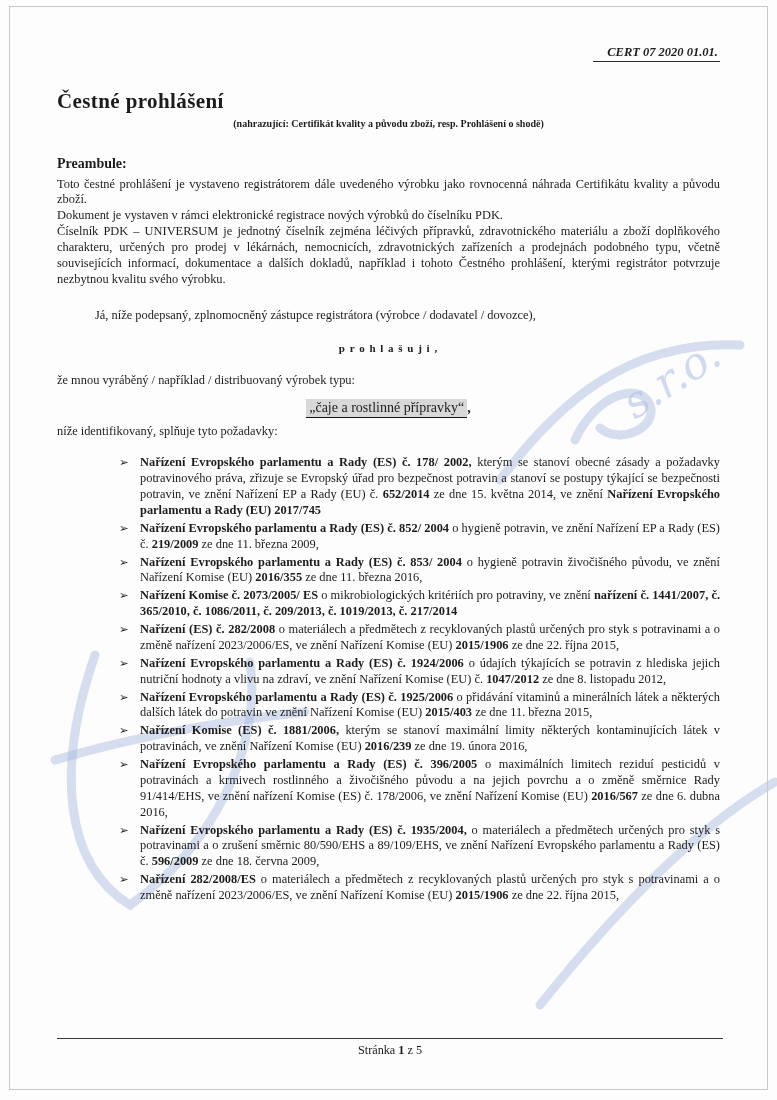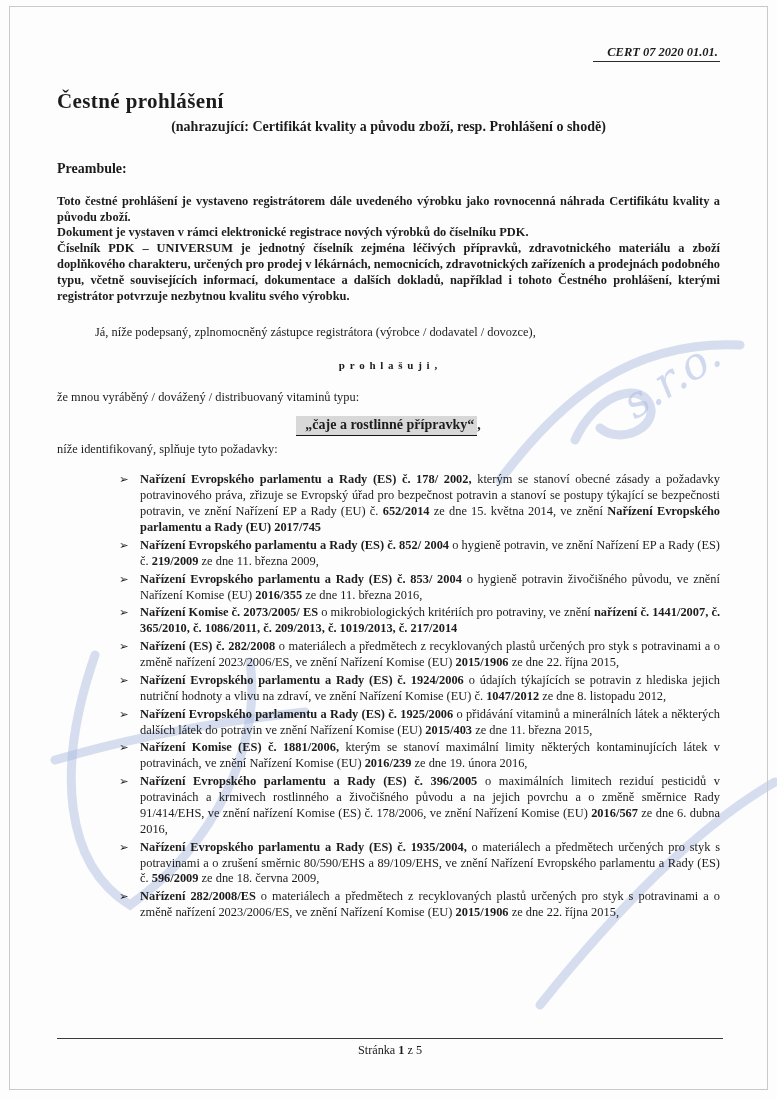--- a/index.html
+++ b/index.html
@@ -45,51 +45,51 @@
   }
   h1.title{
     margin:26px 0 0 0;
     text-align:left;
     font-size:21px;letter-spacing:.4px;
     font-weight:bold;
   }
   .subtitle{
     margin-top:3px;
     text-align:center;
-    font-size:14px;font-weight:bold;
+    font-size:10px;font-weight:bold;
   }
   .preamble-heading{
     margin-top:24px;
     font-size:14px;font-weight:bold;
   }
   p.preamble{
-    margin:16px 0 0 0;
-    font-weight:bold;
+    margin:4px 0 0 0;
+    font-weight:normal;
     text-align:justify;
   }
   p.preamble + p.preamble{margin-top:0;}
   p.intro{
     margin:20px 0 0 0;
     text-indent:38px;
   }
   .verb{
     margin-top:17px;
     text-align:center;
     font-weight:bold;
     font-size:11px;
     letter-spacing:1px;
   }
   p.product-line{margin:18px 0 0 0;}
   .product-type-row{margin-top:10px;text-align:center;}
   .product-type{
     display:inline-block;
-    font-weight:bold;font-size:14px;
+    font-weight:normal;font-size:14px;
     background:var(--highlight);
     border-bottom:1.6px solid #151515;
-    padding:0 3px 1px 9px;
+    padding:0 3px 1px 3px;
   }
   .product-type-suffix{font-weight:bold;font-size:14px;}
   p.follows{margin:6px 0 0 0;}
   ul.requirements{
     list-style:none;
     margin:15px 0 0 62px;
     padding:0;
     text-align:justify;
   }
   ul.requirements li{
@@ -140,21 +140,21 @@
 
     <div class="preamble-heading">Preambule:</div>
     <p class="preamble">Toto čestné prohlášení je vystaveno registrátorem dále uvedeného výrobku jako rovnocenná náhrada Certifikátu kvality a původu zboží.</p>
     <p class="preamble">Dokument je vystaven v rámci elektronické registrace nových výrobků do číselníku PDK.</p>
     <p class="preamble">Číselník PDK – UNIVERSUM je jednotný číselník zejména léčivých přípravků, zdravotnického materiálu a zboží doplňkového charakteru, určených pro prodej v lékárnách, nemocnicích, zdravotnických zařízeních a prodejnách podobného typu, včetně souvisejících informací, dokumentace a dalších dokladů, například i tohoto Čestného prohlášení, kterými registrátor potvrzuje nezbytnou kvalitu svého výrobku.</p>
 
     <p class="intro">Já, níže podepsaný, zplnomocněný zástupce registrátora (výrobce / dodavatel / dovozce),</p>
 
     <div class="verb">p r o h l a š u j i ,</div>
 
-    <p class="product-line">že mnou vyráběný / dovážený  / distribuovaný vitaminů typu:</p>
+    <p class="product-line">že mnou vyráběný / například  / distribuovaný výrobek typu:</p>
 
     <div class="product-type-row">
       <span class="product-type">„čaje a rostlinné přípravky“</span><span class="product-type-suffix">,</span>
     </div>
 
     <p class="follows">níže identifikovaný, splňuje tyto požadavky:</p>
 
     <ul class="requirements">
         <li><span class="marker">➢</span><span class="b">Nařízení Evropského parlamentu a Rady (ES) č. 178/ 2002,</span><span> kterým se stanoví obecné zásady a požadavky potravinového práva, zřizuje se Evropský úřad pro bezpečnost potravin a stanoví se postupy týkající se bezpečnosti potravin, ve znění Nařízení EP a Rady (EU) č. </span><span class="b">652/2014</span><span> ze dne 15. května 2014, ve znění </span><span class="b">Nařízení Evropského parlamentu a Rady (EU) 2017/745</span></li>
         <li><span class="marker">➢</span><span class="b">Nařízení Evropského parlamentu a Rady (ES) č. 852/ 2004</span><span> o hygieně potravin, ve znění Nařízení EP a Rady (ES) č. </span><span class="b">219/2009</span><span> ze dne 11. března 2009,</span></li>

